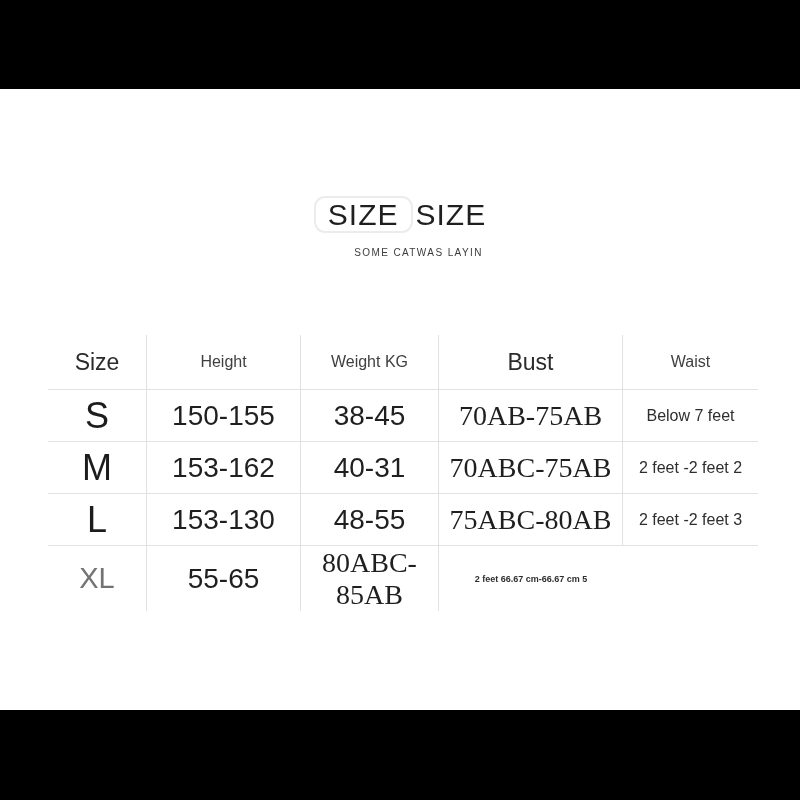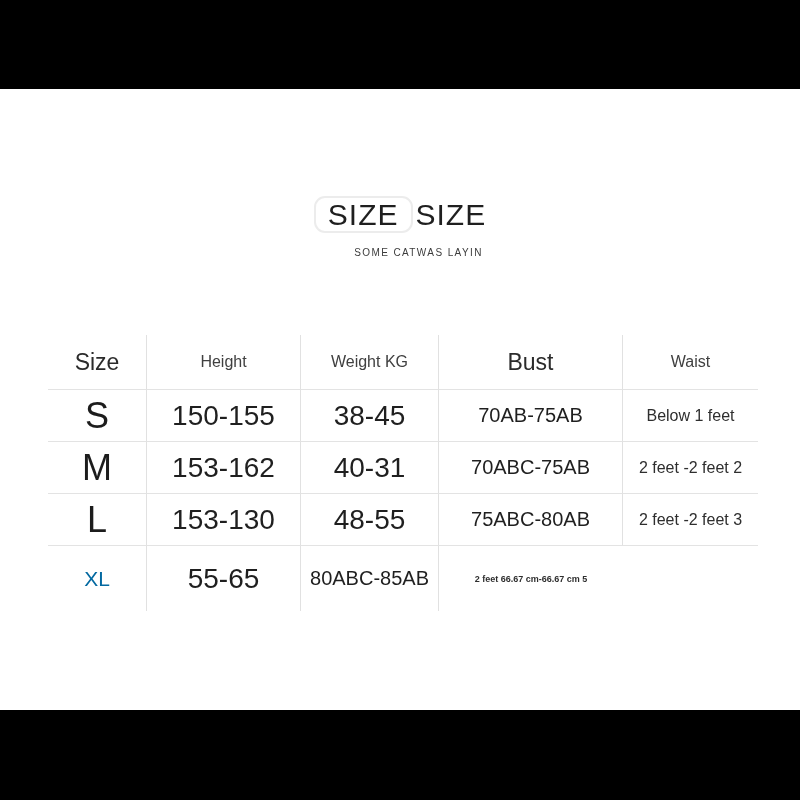--- a/index.html
+++ b/index.html
@@ -47,23 +47,23 @@
     display:flex; align-items:center; justify-content:center;
     text-align:center; color:#242424;
     overflow:hidden; padding:0 2px;
   }
   .v { border-right:1px solid #e1e1e1; }
   .h { border-bottom:1px solid #e3e3e3; }
 
   .hdr-lg { font-size:23px; color:#2b2b2b; }
   .hdr-sm { font-size:16px; color:#404040; }
   .size-letter { font-size:36px; color:#1c1c1c; }
-  .size-letter-xl { font-size:21px; color:#0369a1; }
+  .size-letter-xl { font-size:29px; color:#737373; }
   .num { font-size:28px; color:#1f1f1f; }
-  .bust-val { font-size:20px; color:#1f1f1f; }
+  .bust-val { font-size:28px; color:#1f1f1f;font-family:Liberation Serif, serif; }
   .waist-val { font-size:16px; color:#2e2e2e; }
   .waist-xs { font-size:9px; color:#2e2e2e; letter-spacing:0;font-weight:bold; }
 </style>
 </head>
 <body>
 
 <div class="canvas">
 
   <div class="band top"></div>
 
@@ -78,21 +78,21 @@
     <div class="cell v h hdr-lg">Size</div>
     <div class="cell v h hdr-sm">Height</div>
     <div class="cell v h hdr-sm">Weight KG</div>
     <div class="cell v h hdr-lg">Bust</div>
     <div class="cell h hdr-sm">Waist</div>
 
     <div class="cell v h size-letter">S</div>
     <div class="cell v h num">150-155</div>
     <div class="cell v h num">38-45</div>
     <div class="cell v h bust-val">70AB-75AB</div>
-    <div class="cell h waist-val">Below 1 feet</div>
+    <div class="cell h waist-val">Below 7 feet</div>
 
     <div class="cell v h size-letter">M</div>
     <div class="cell v h num">153-162</div>
     <div class="cell v h num">40-31</div>
     <div class="cell v h bust-val">70ABC-75AB</div>
     <div class="cell h waist-val">2 feet -2 feet 2</div>
 
     <div class="cell v h size-letter">L</div>
     <div class="cell v h num">153-130</div>
     <div class="cell v h num">48-55</div>

